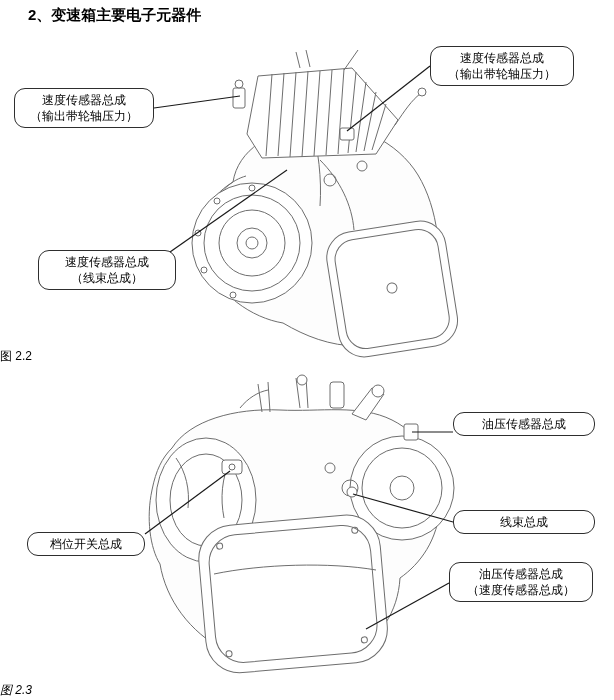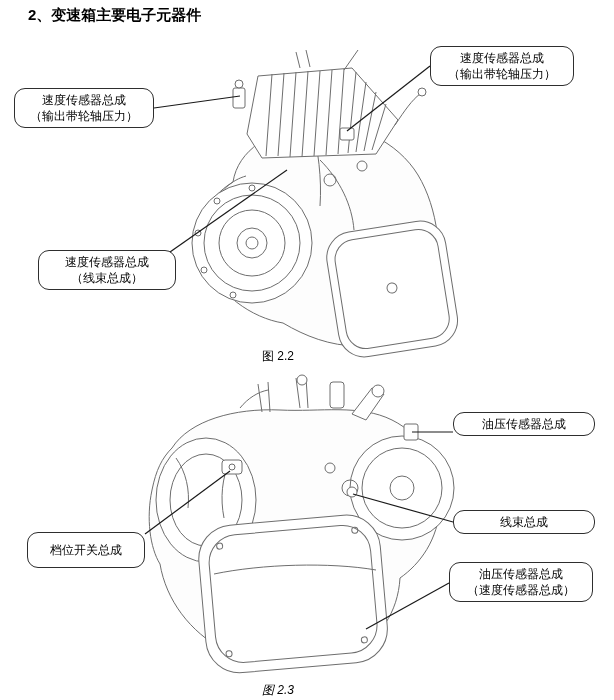--- a/index.html
+++ b/index.html
@@ -16,21 +16,21 @@
   .fig2{top:368px;height:332px;}
   .art{position:absolute;left:0;top:0;}
   .callout{
     position:absolute;box-sizing:border-box;
     border:1px solid #2e2e2e;border-radius:11px;background:#fff;
     padding:3px 4px;text-align:center;font-size:12px;line-height:16px;
     display:flex;flex-direction:column;justify-content:center;z-index:3;
   }
   .callout span{display:block;white-space:nowrap;}
   .caption{
-    position:absolute;left:16px;width:524px;text-align:center;
+    position:absolute;left:0;width:524px;text-align:left;
     font-size:12px;color:#000;z-index:3;
   }
 </style>
 </head>
 <body>
 
 <div class="page">
 
   <h1 class="title">2、变速箱主要电子元器件</h1>
 
@@ -174,20 +174,20 @@
 
     <div class="callout" style="left:453px;top:142px;width:142px;height:24px;">
       <span>线束总成</span>
     </div>
 
     <div class="callout" style="left:449px;top:194px;width:144px;">
       <span>油压传感器总成</span>
       <span>（速度传感器总成）</span>
     </div>
 
-    <div class="callout" style="left:27px;top:164px;width:118px;height:36px;">
+    <div class="callout" style="left:27px;top:164px;width:118px;height:24px;">
       <span>档位开关总成</span>
     </div>
 
     <div class="caption" style="top:314px;font-style:italic;">图 2.3</div>
   </div>
 
 </div>
 
 </body></html>

